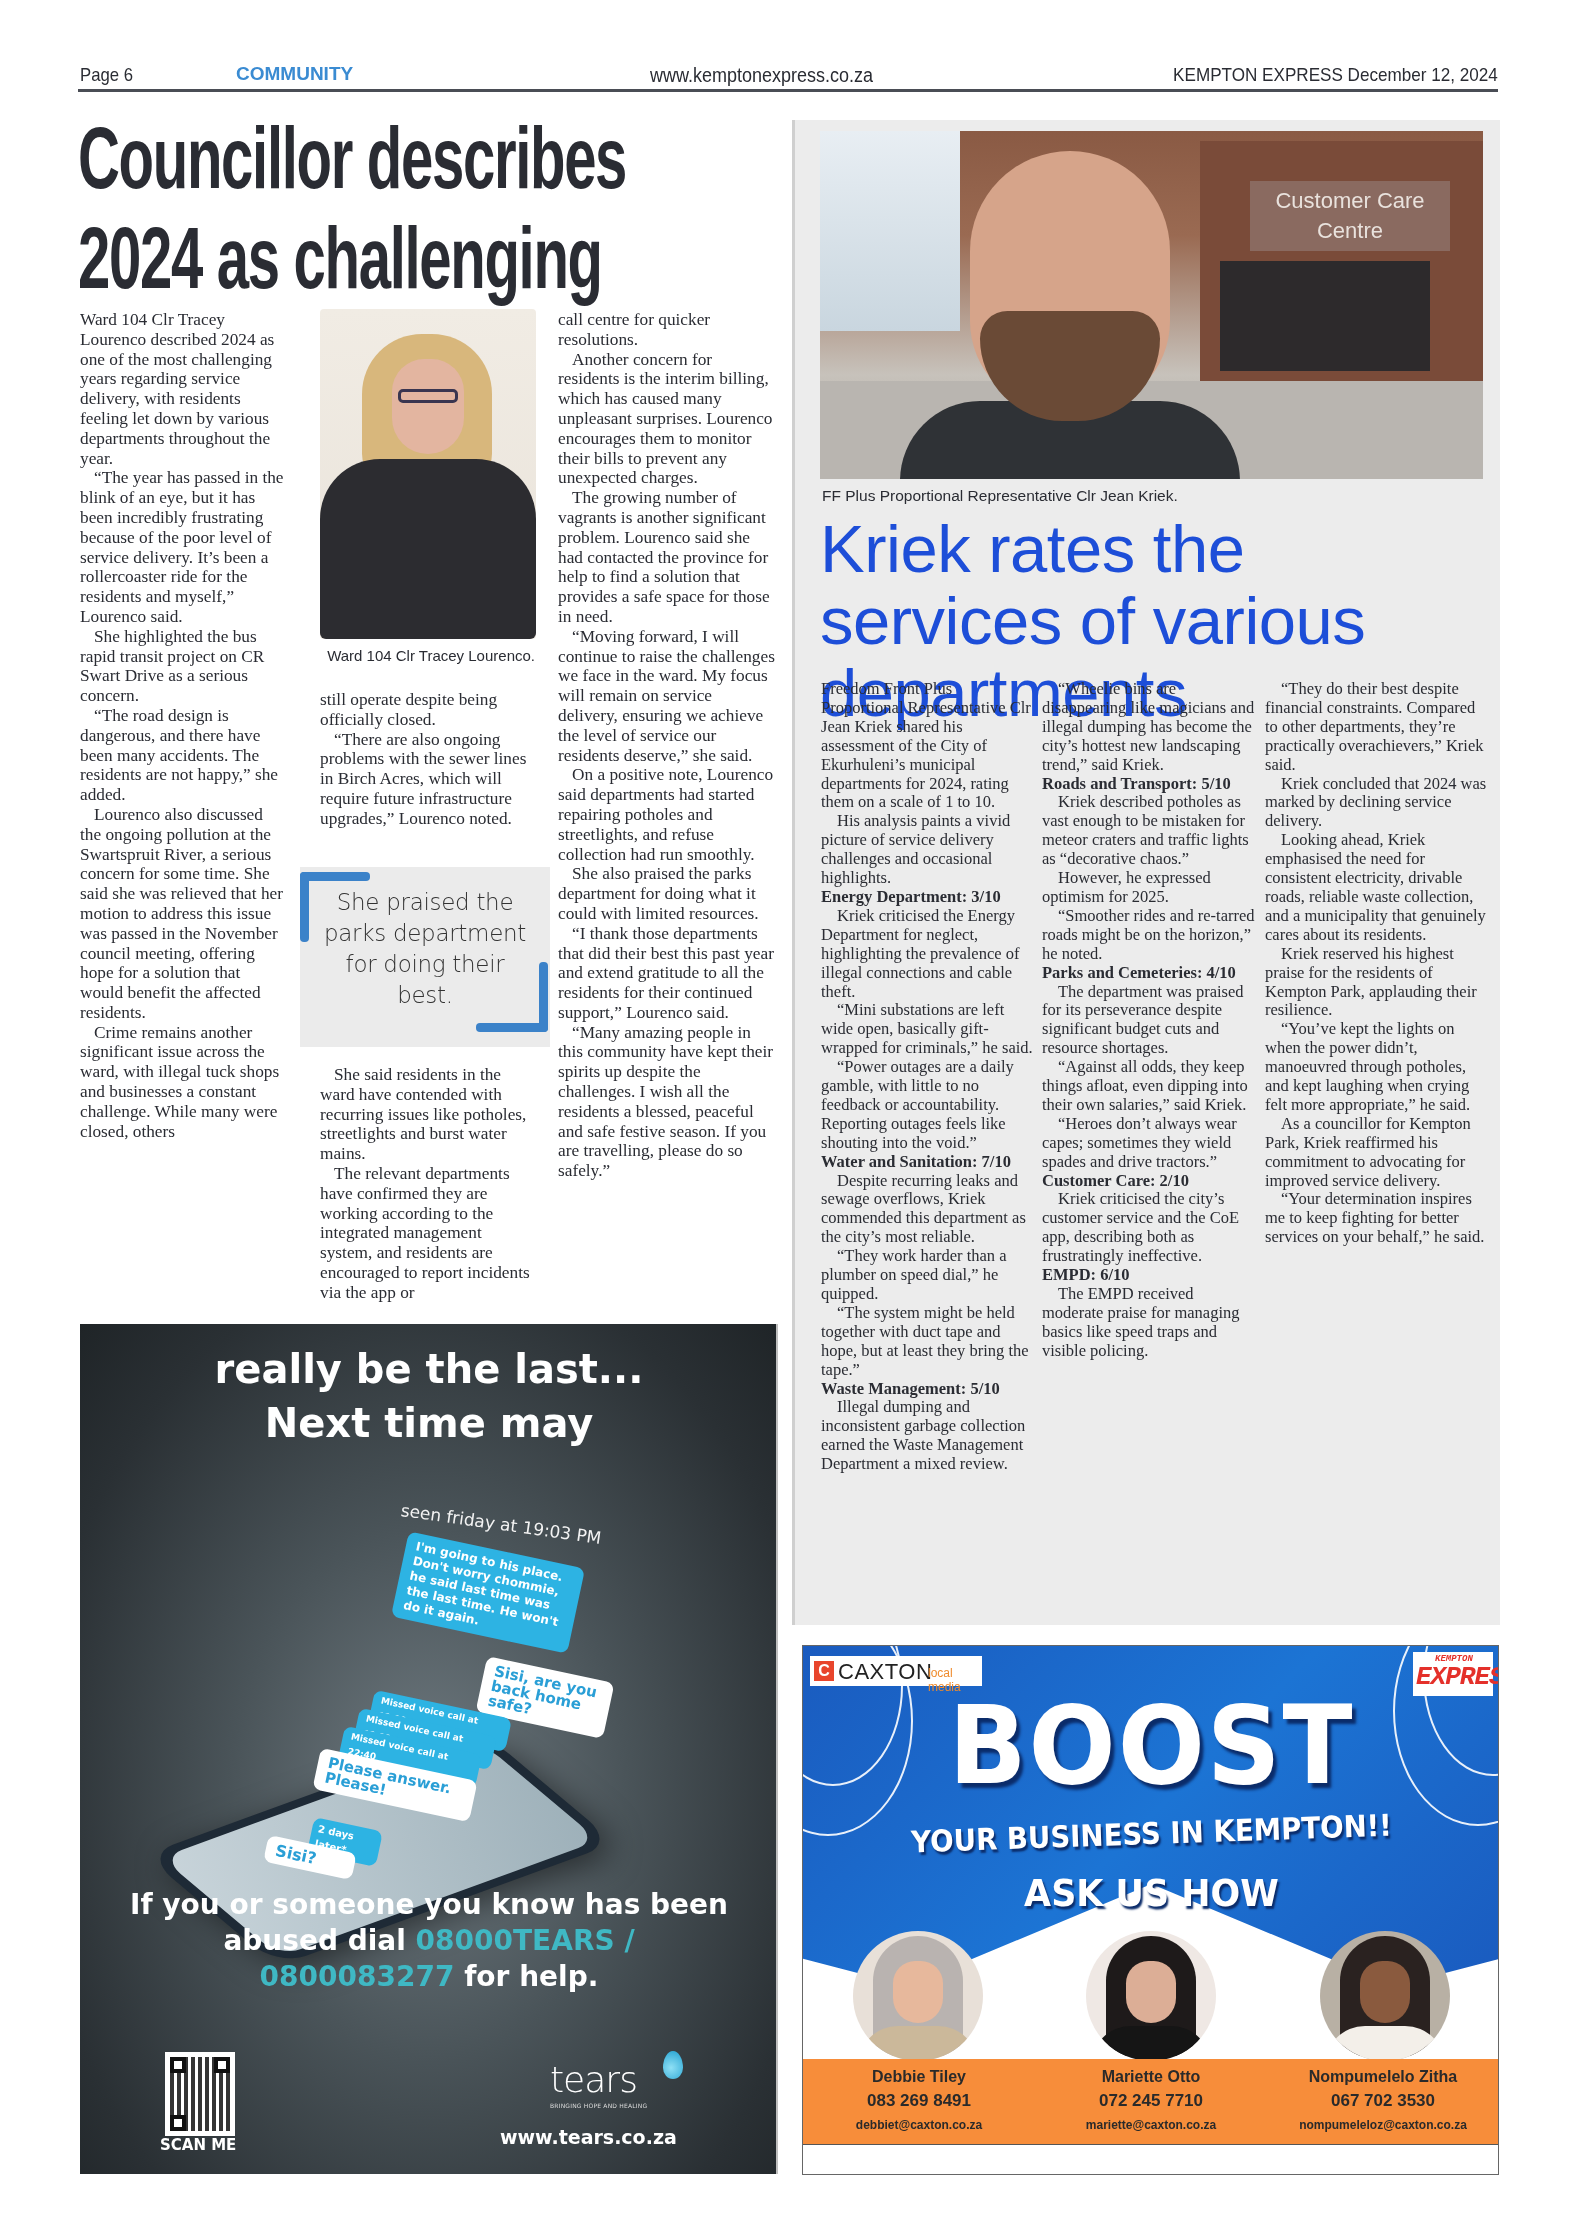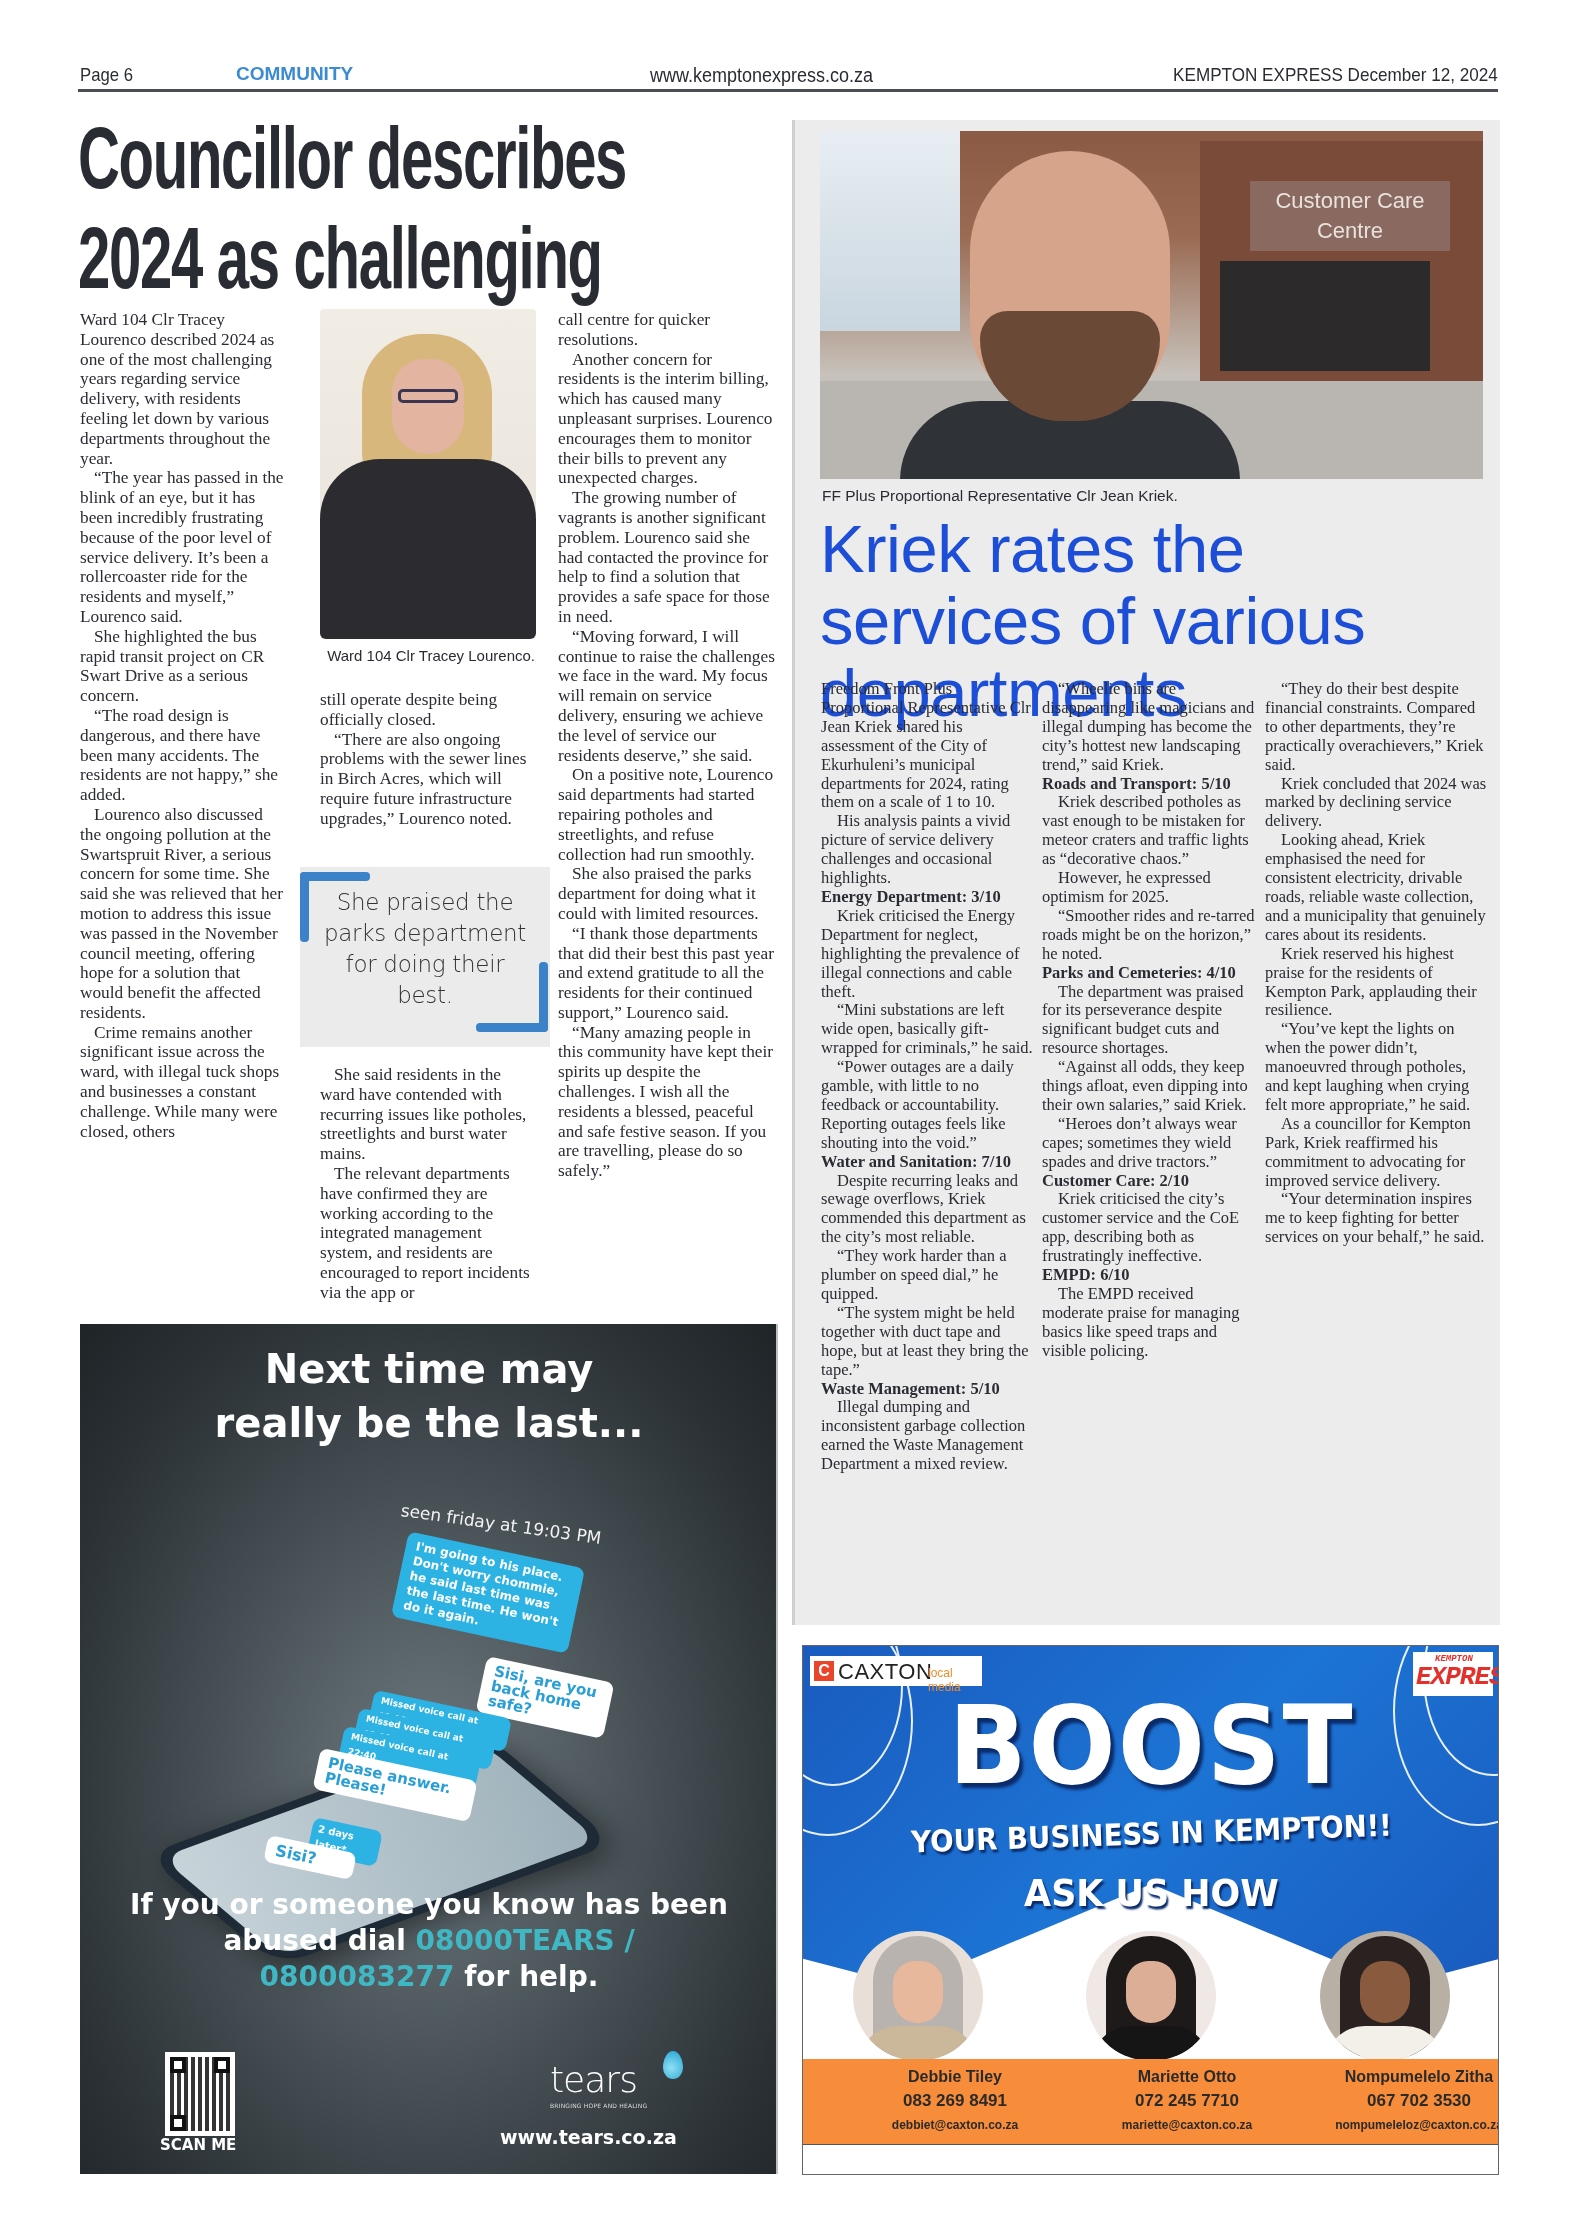--- a/index.html
+++ b/index.html
@@ -101,21 +101,21 @@
   .kempton-logo .top { position: absolute; left: 22px; top: 2px; font-size: 9px; color: #e4302a; }
   .kempton-logo .main { position: absolute; left: 3px; top: 10px; font-size: 26px; letter-spacing: -1px; }
   .boost { position: absolute; left: 0; top: 45px; width: 697px; text-align: center; font-family: "DejaVu Sans", sans-serif; font-weight: bold; font-size: 108px; line-height: 110px; color: #ffffff; letter-spacing: 2px; text-shadow: 4px 5px 3px #0b2c6a; transform: scaleX(0.95); }
   .your-business { position: absolute; left: 0; top: 170px; width: 697px; text-align: center; font-family: "DejaVu Sans", sans-serif; font-weight: bold; font-size: 30px; color: #ffffff; text-shadow: 2px 3px 2px #0b2c6a; transform: rotate(-2deg) scaleX(0.92); }
   .ask-us { position: absolute; left: 0; top: 225px; width: 697px; text-align: center; font-family: "DejaVu Sans", sans-serif; font-weight: bold; font-size: 38px; color: #ffffff; text-shadow: 2px 3px 2px #0b2c6a; transform: scaleX(0.92); }
   .rep-photo { position: absolute; top: 285px; width: 130px; height: 130px; border-radius: 50%; overflow: hidden; }
   .rep-photo .hair { position: absolute; left: 20px; top: 5px; width: 90px; height: 120px; border-radius: 45px 45px 20px 20px; }
   .rep-photo .face { position: absolute; left: 40px; top: 30px; width: 50px; height: 62px; border-radius: 25px 25px 28px 28px; }
   .rep-photo .clothes { position: absolute; left: 5px; top: 95px; width: 120px; height: 40px; border-radius: 40px 40px 0 0; }
   .contacts { position: absolute; left: 0; top: 413px; width: 697px; height: 86px; background: #f78d3a; border-bottom: 1px solid #555; font-family: "Liberation Sans", sans-serif; }
-  .contact { position: absolute; top: 6px; width: 232px; text-align: center; color: #2a2a2a; margin-left: 36px; }
+  .contact { position: absolute; top: 6px; width: 232px; text-align: center; color: #2a2a2a; }
   .contact .cname { font-weight: bold; font-size: 16px; line-height: 24px; }
   .contact .cphone { font-weight: bold; font-size: 17px; line-height: 24px; }
   .contact .cemail { font-weight: bold; font-size: 12px; line-height: 24px; }
 </style>
 </head>
 <body>
 
 <div class="masthead">
   <span class="page-no">Page 6</span>
   <span class="section">COMMUNITY</span>
@@ -229,22 +229,22 @@
   <p>Looking ahead, Kriek emphasised the need for consistent electricity, drivable roads, reliable waste collection, and a municipality that genuinely cares about its residents.</p>
   <p>Kriek reserved his highest praise for the residents of Kempton Park, applauding their resilience.</p>
   <p>“You’ve kept the lights on when the power didn’t, manoeuvred through potholes, and kept laughing when crying felt more appropriate,” he said.</p>
   <p>As a councillor for Kempton Park, Kriek reaffirmed his commitment to advocating for improved service delivery.</p>
   <p>“Your determination inspires me to keep fighting for better services on your behalf,” he said.</p>
 </div>
 
 <div class="ad-tears">
   <div class="edge"></div>
   <div class="headline">
+    <div>really be the last...</div>
     <div>Next time may</div>
-    <div>really be the last...</div>
   </div>
   <div class="phone">
       <div class="screen"></div>
     </div>
   <div class="seen">seen friday at 19:03 PM</div>
   <div class="bubble blue b1">I'm going to his place. Don't worry chommie, he said last time was the last time. He won't do it again.</div>
   <div class="bubble white b2">Sisi, are you back home safe?</div>
   <div class="bubble blue b3">Missed voice call at 22:00</div>
   <div class="bubble blue b4">Missed voice call at 22:11</div>
   <div class="bubble blue b5">Missed voice call at 22:40</div>

